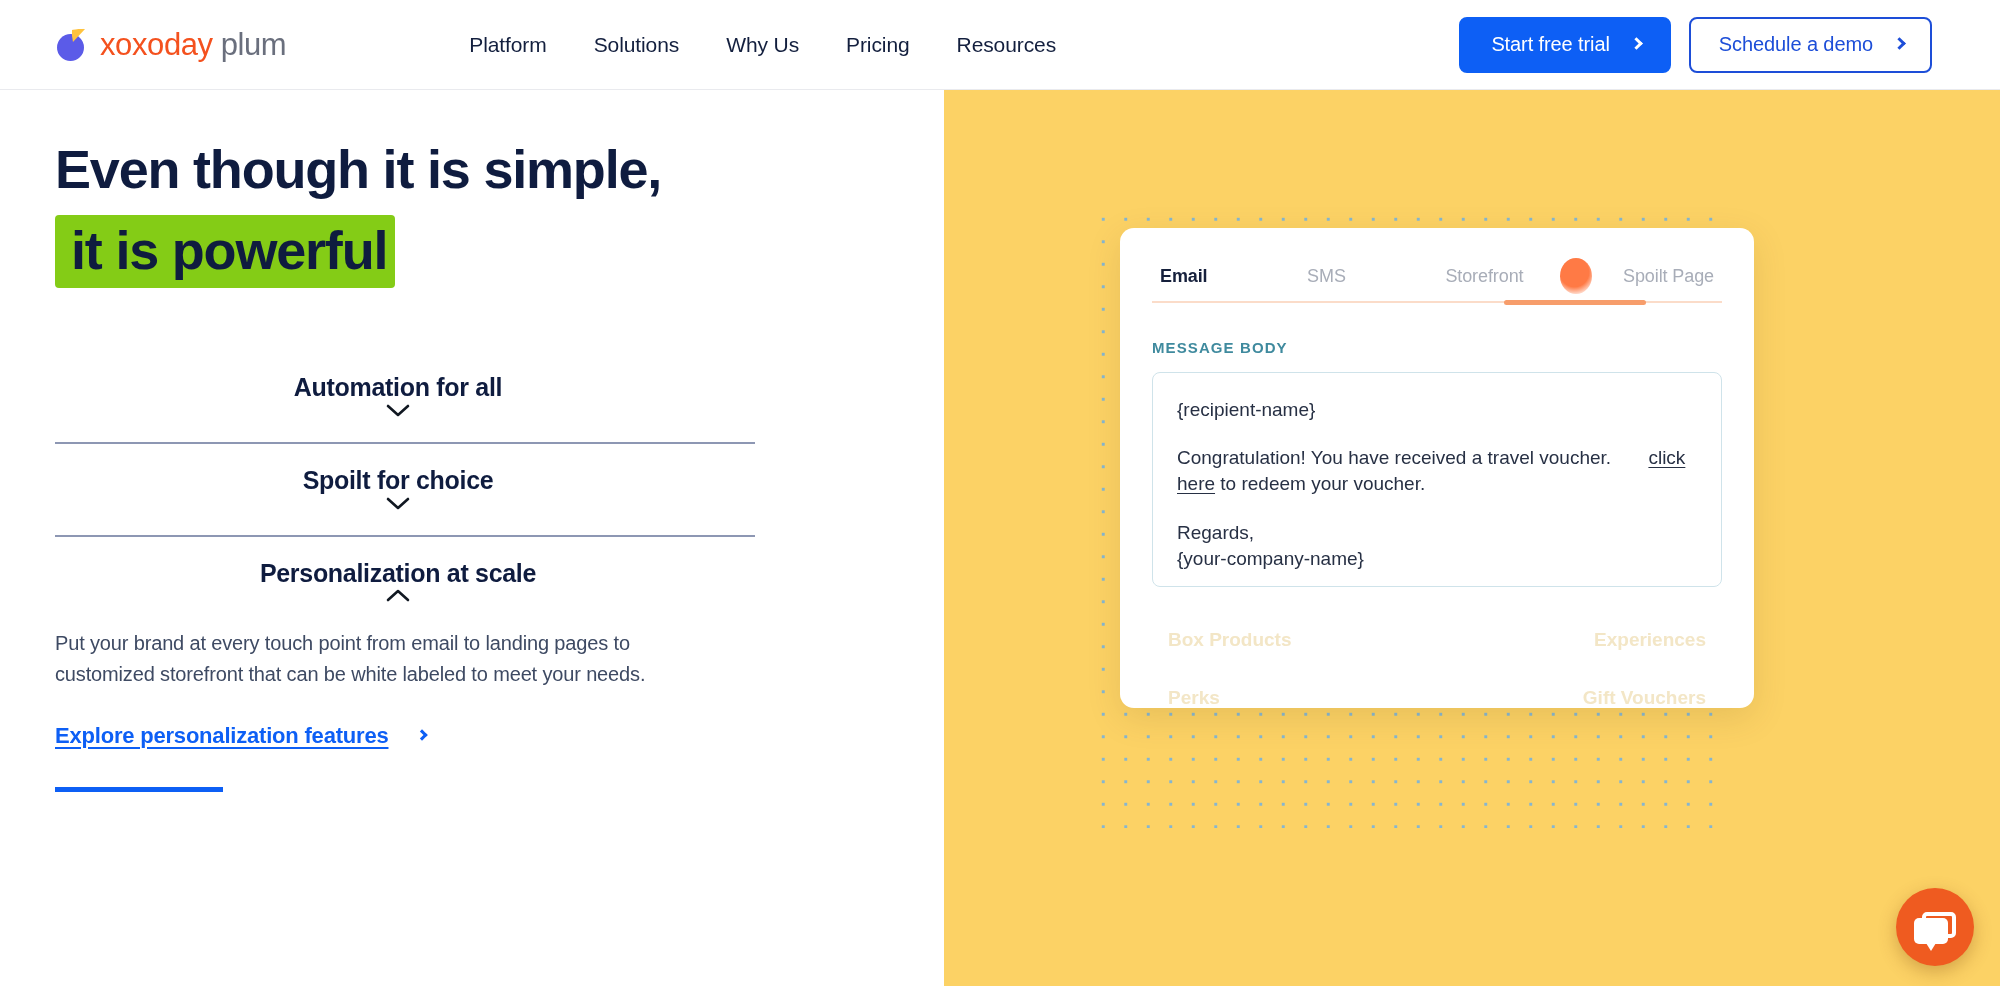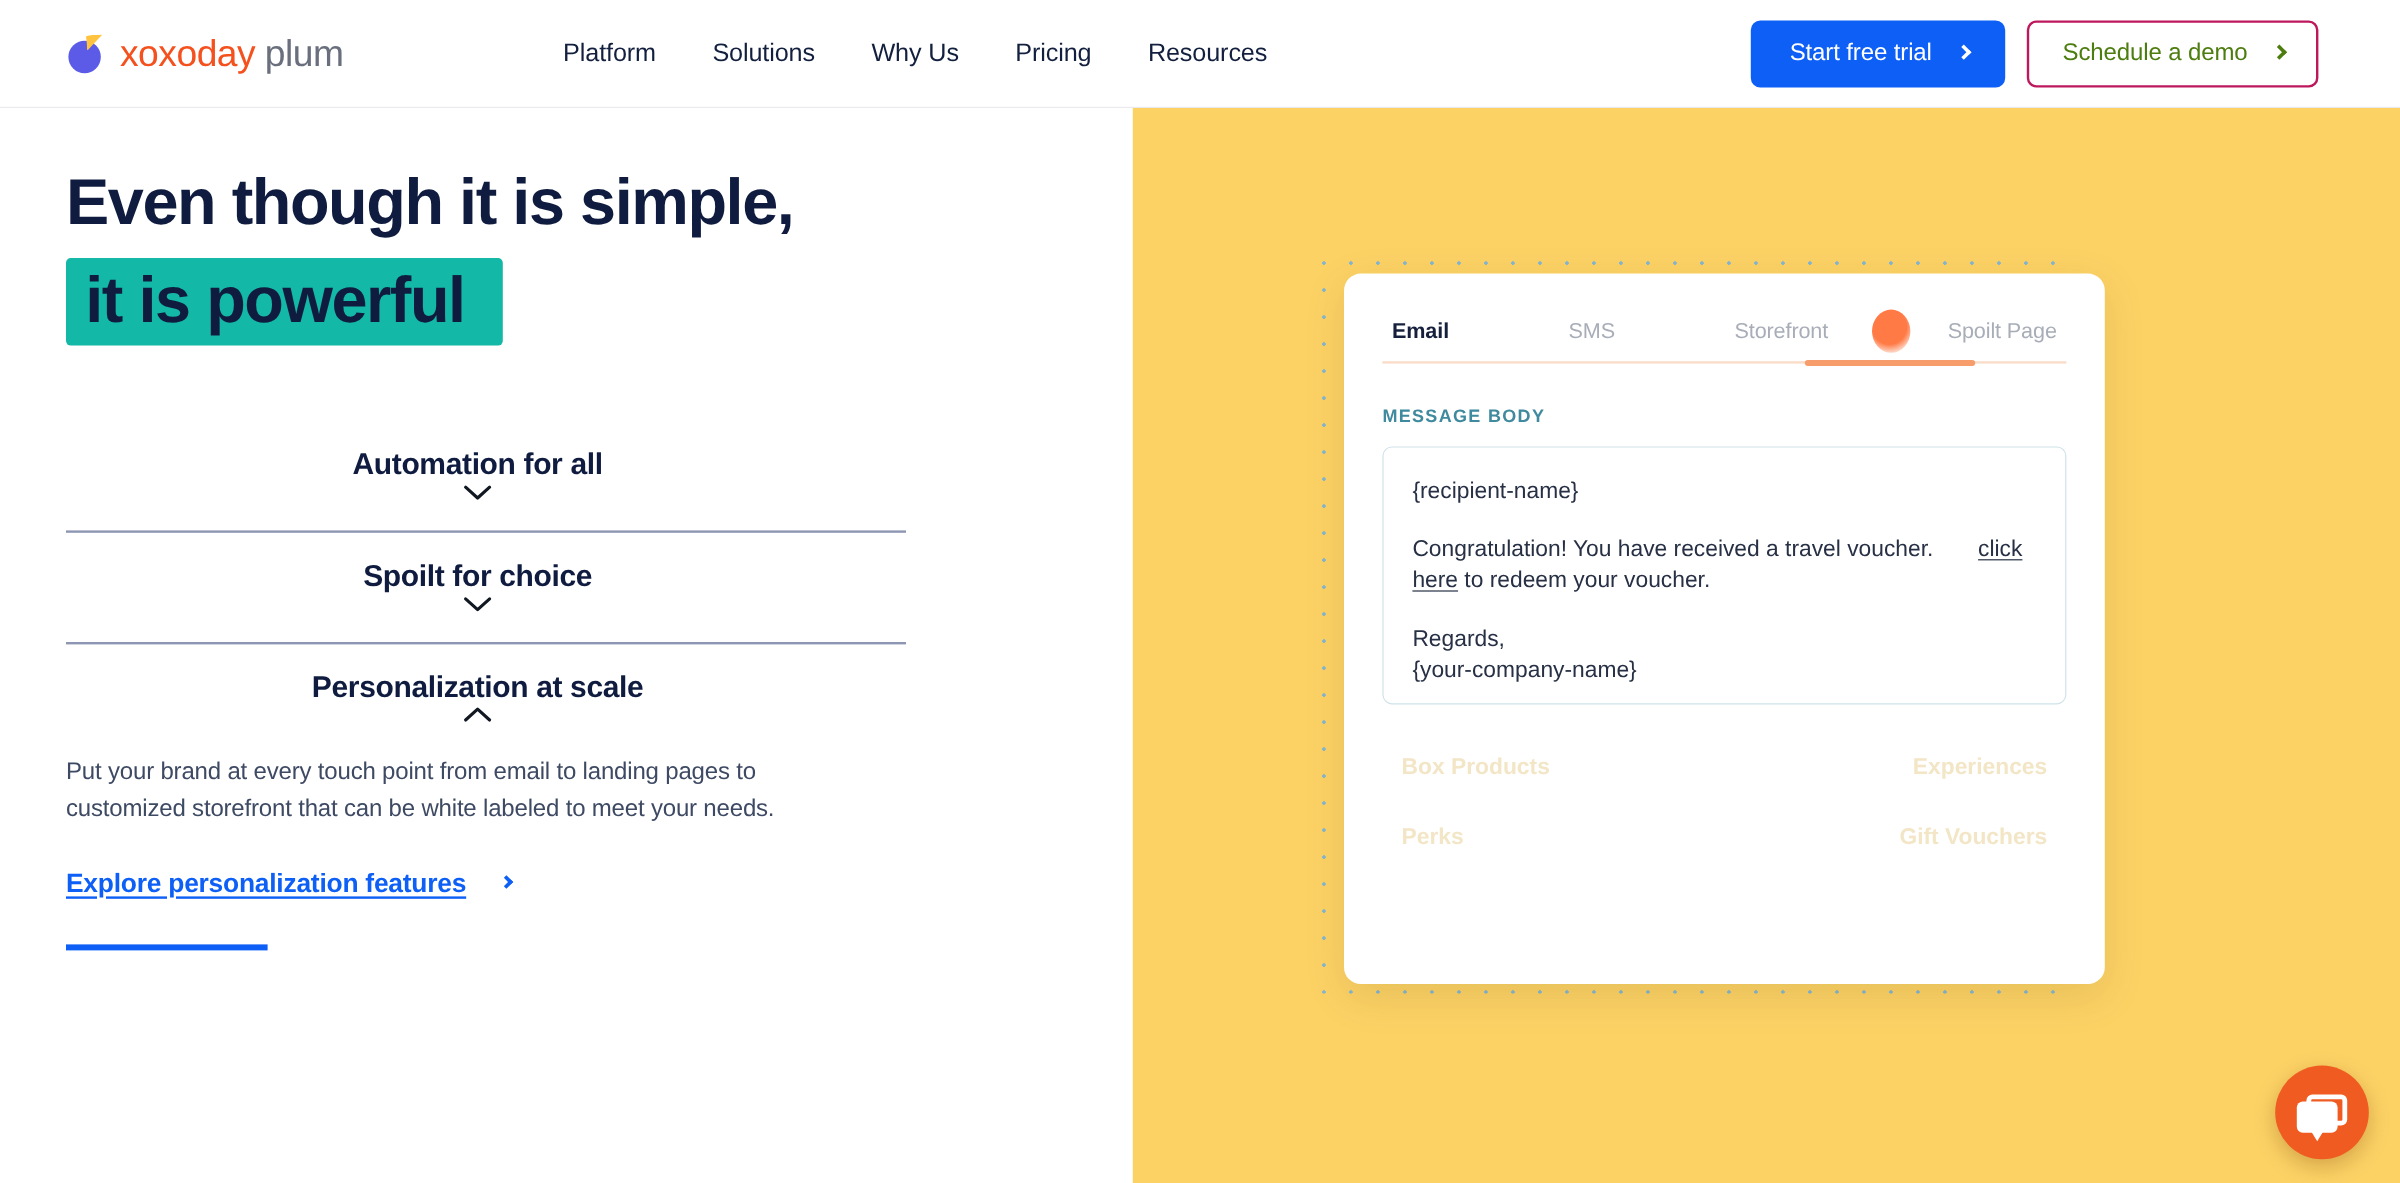--- a/index.html
+++ b/index.html
@@ -75,23 +75,23 @@
     letter-spacing: -0.1px;
   }
   .btn-primary {
     background: #0d5ff5;
     color: #ffffff;
     padding: 14px 28px 15px 30px;
     border: 2px solid #0d5ff5;
   }
   .btn-outline {
     background: #ffffff;
-    color: #4d7c0f;
+    color: #1d4ed8;
     padding: 14px 26px 15px 28px;
-    border: 2px solid #be185d;
+    border: 2px solid #1d4ed8;
   }
   .chev-r {
     display: inline-block;
     width: 9px; height: 9px;
     border-right: 3px solid currentColor;
     border-top: 3px solid currentColor;
     transform: rotate(45deg);
     margin-bottom: 1px;
   }
 
@@ -112,22 +112,22 @@
   
   .headline {
     font-size: 54px;
     font-weight: 700;
     line-height: 1.02;
     letter-spacing: -1.2px;
     color: #0f1c3f;
   }
   .headline .line2 {
     display: inline-block;
-    background: #14b8a6;
-    padding: 8px 32px 10px 16px;
+    background: #84cc16;
+    padding: 8px 8px 10px 16px;
     border-radius: 4px;
     margin-top: 18px;
   }
 
   
   .accordion { margin-top: 63px; width: 700px; }
   .acc-item { border-bottom: 2px solid #8d97b3; }
   .acc-item.open { border-bottom: none; }
   .acc-head {
     display: flex;
@@ -185,21 +185,21 @@
     width: 628px; height: 620px;
     background-image: radial-gradient(#7fb4d6 1.6px, transparent 1.7px);
     background-size: 22.5px 22.5px;
     opacity: .95;
   }
 
   
   .email-card {
     position: absolute;
     left: 176px; top: 138px;
-    width: 634px; height: 592px;
+    width: 634px; height: 480px;
     background: #ffffff;
     border-radius: 14px;
     box-shadow: 0 10px 34px rgba(90,70,20,.13);
     padding: 38px 32px 0 32px;
     overflow: hidden;
   }
   .tabs { display: flex; justify-content: space-between; padding: 0 8px; position: relative; }
   .tab {
     font-size: 18px;
     color: #a8adb8;

